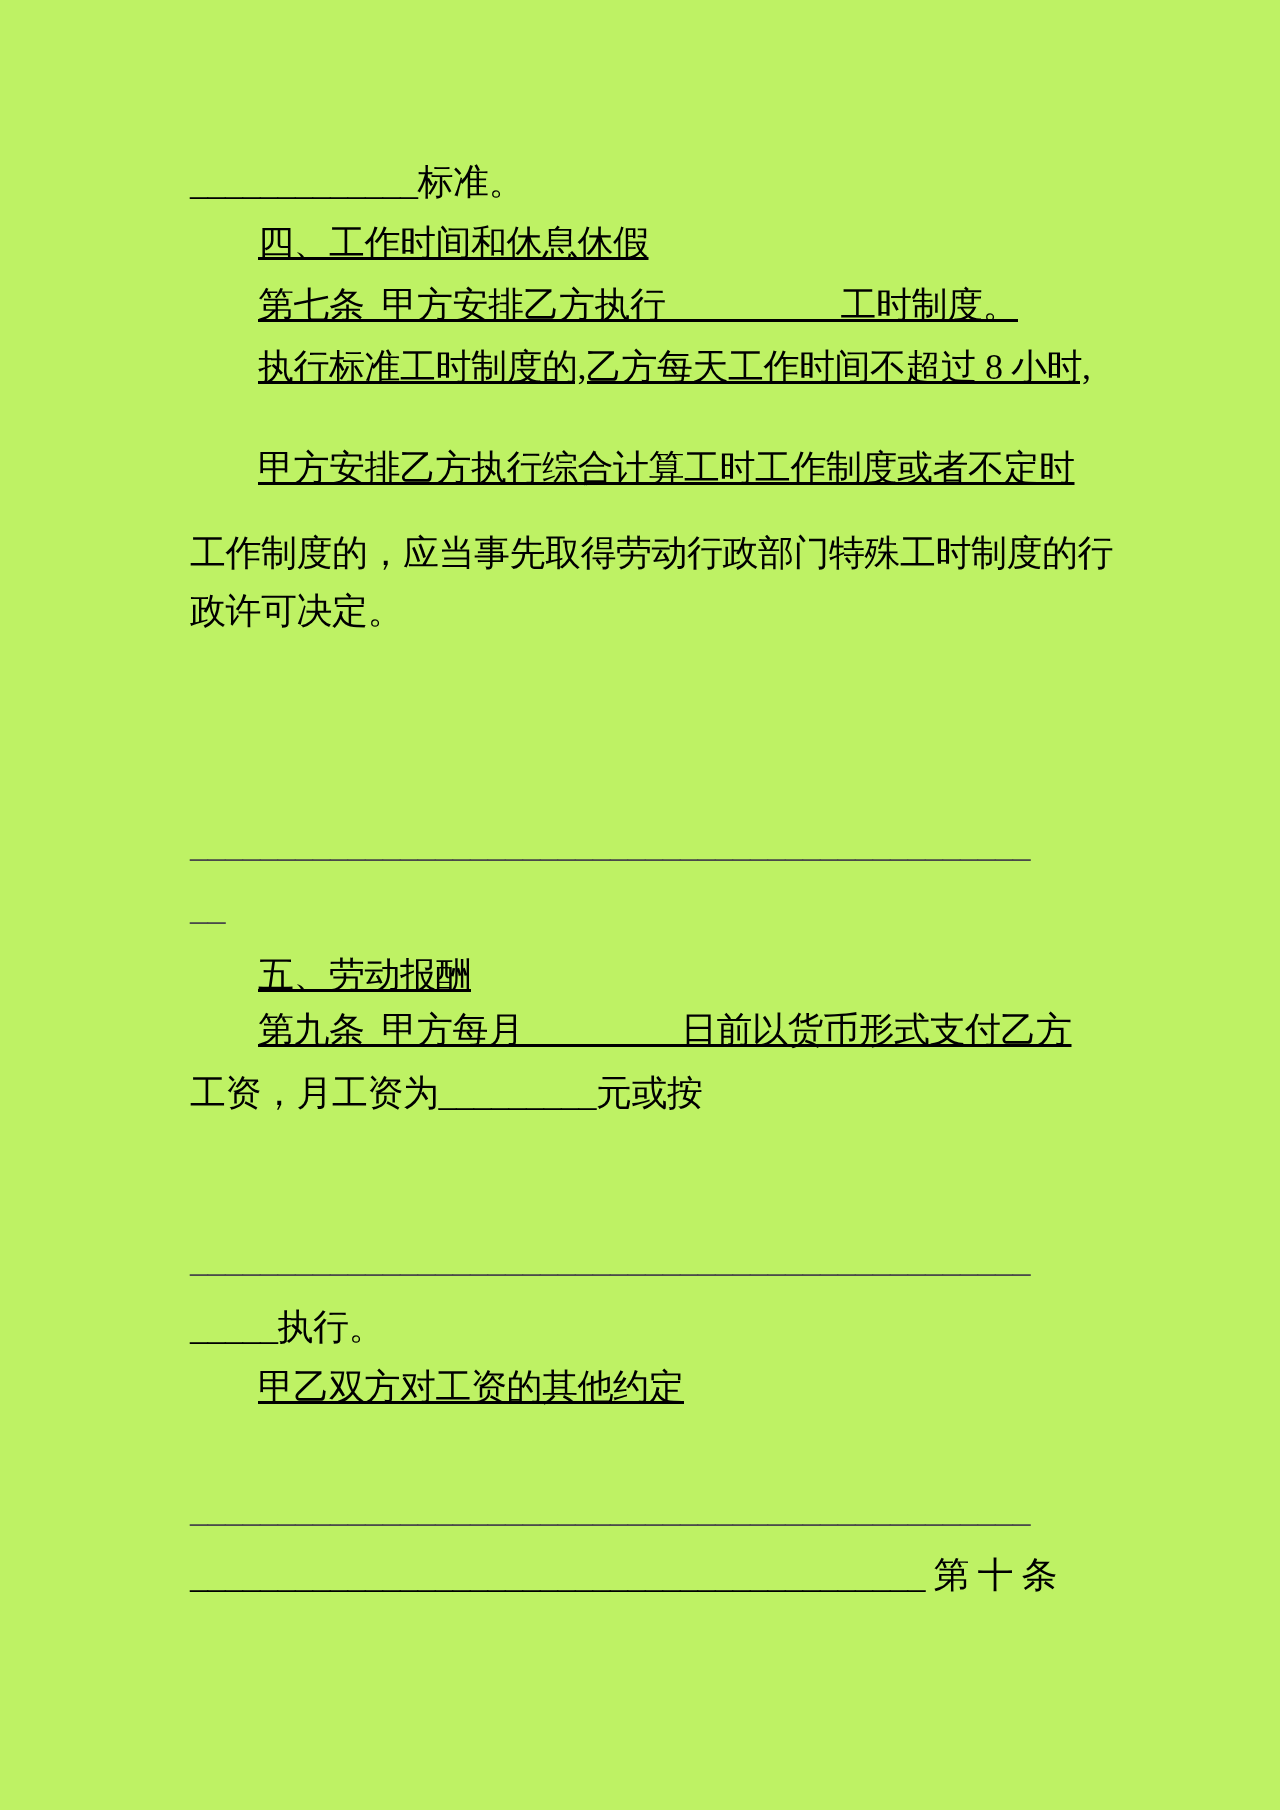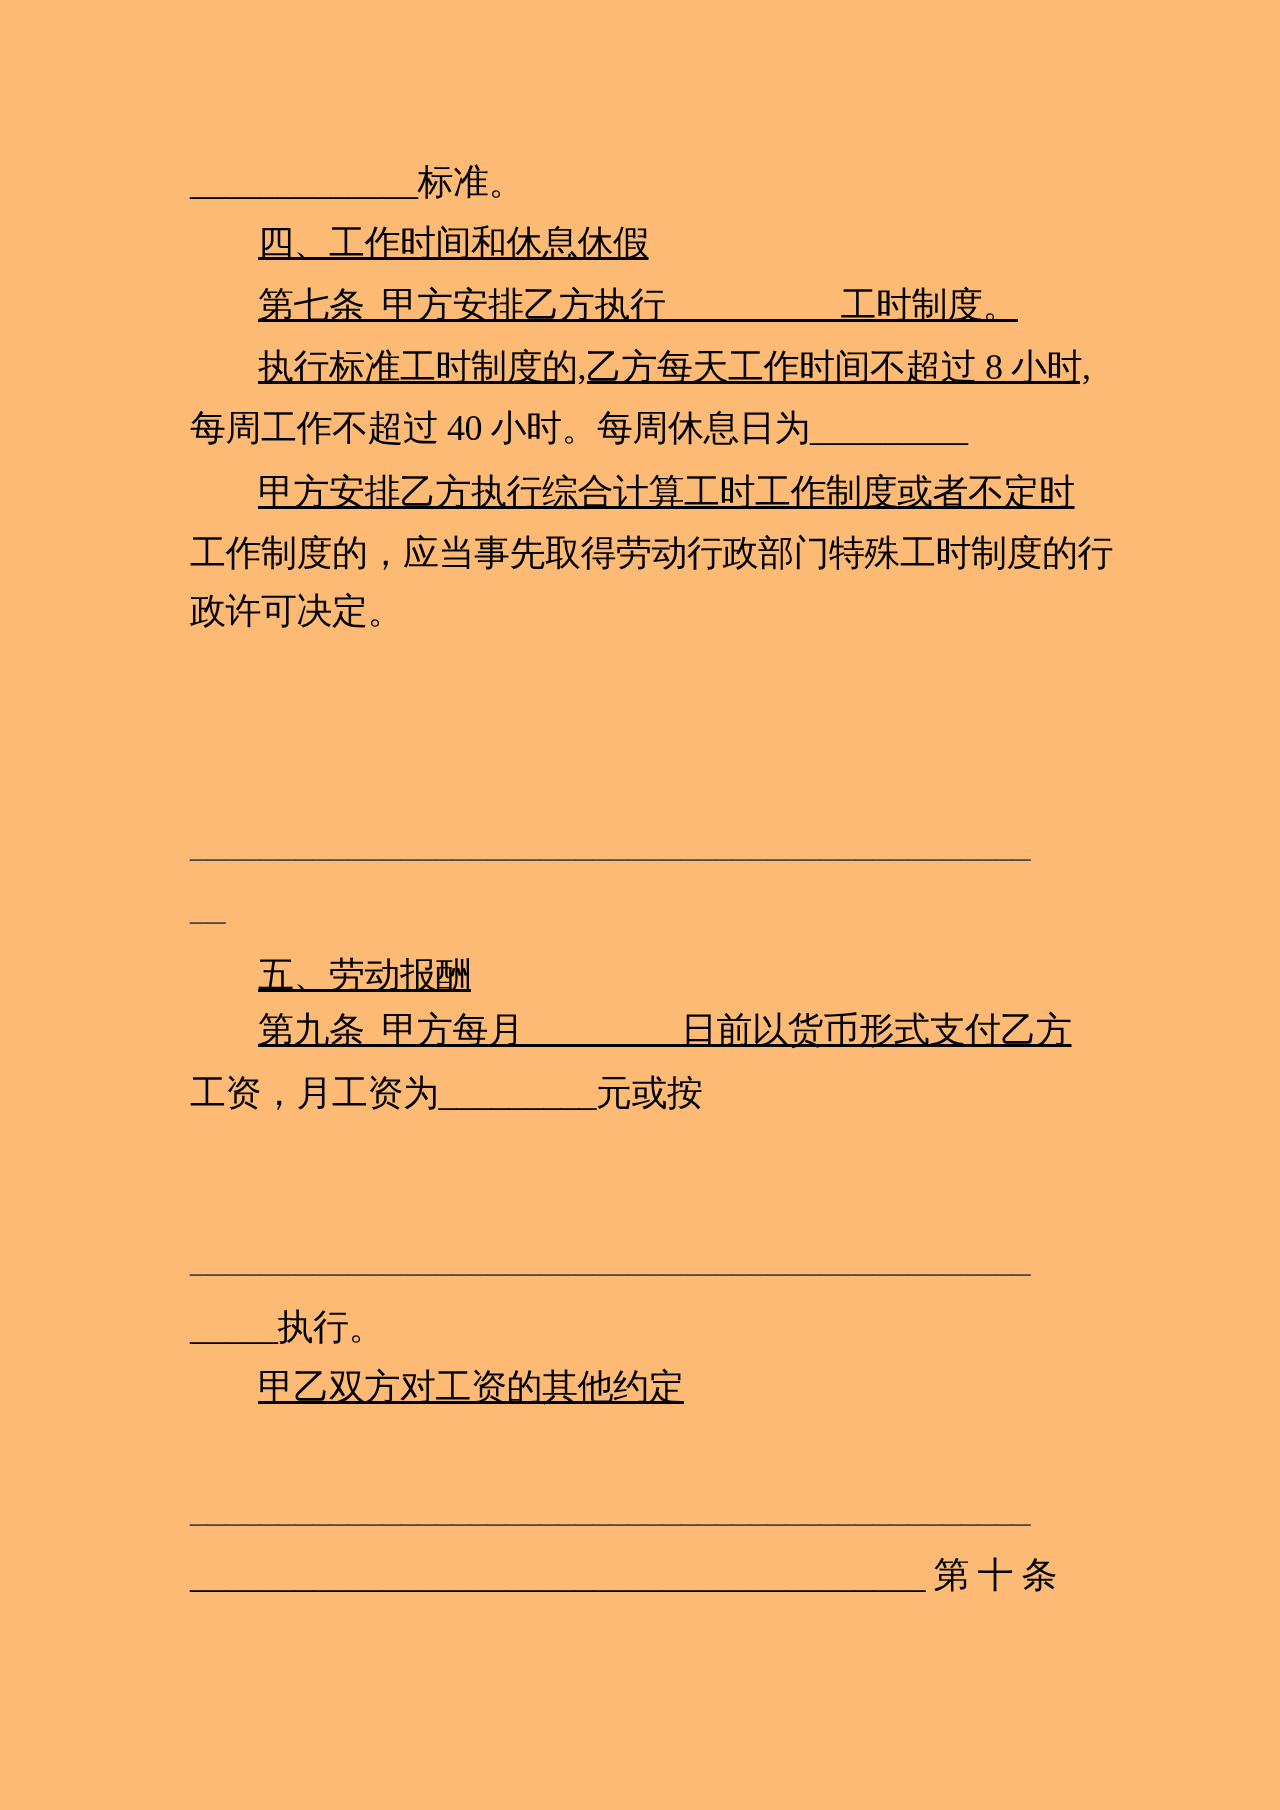--- a/index.html
+++ b/index.html
@@ -5,21 +5,21 @@
 <style>
   html, body {
     margin: 0;
     padding: 0;
     background: #ffffff;
   }
   .page {
     position: relative;
     width: 1280px;
     height: 1810px;
-    background: #fdba74;
+    background: #bef264;
     overflow: hidden;
     font-family: "Liberation Serif", "DejaVu Serif", serif;
     font-size: 36px;
     color: #000000;
   }
   .line {
     position: absolute;
     left: 190px;
     height: 62px;
     line-height: 62px;
@@ -36,22 +36,21 @@
   }
 </style>
 </head>
 <body>
 
 <div class="page">
   <div class="line" style="top:151px">_____________标准。</div>
   <div class="line indent" style="top:212px">四、工作时间和休息休假</div>
   <div class="line indent" style="top:274px">第七条  甲方安排乙方执行__________工时制度。</div>
   <div class="line indent" style="top:336px">执行标准工时制度的,乙方每天工作时间不超过 8 小时,</div>
-  <div class="line" style="top:397px">每周工作不超过 40 小时。每周休息日为_________</div>
-  <div class="line indent" style="top:461px">甲方安排乙方执行综合计算工时工作制度或者不定时</div>
+  <div class="line indent" style="top:437px">甲方安排乙方执行综合计算工时工作制度或者不定时</div>
   <div class="line" style="top:522px">工作制度的，应当事先取得劳动行政部门特殊工时制度的行</div>
   <div class="line" style="top:580px">政许可决定。</div>
   <div class="line rule" style="top:813px">________________________________________________</div>
   <div class="line rule" style="top:876px">__</div>
   <div class="line indent" style="top:944px">五、劳动报酬</div>
   <div class="line indent" style="top:999px">第九条  甲方每月_________日前以货币形式支付乙方</div>
   <div class="line" style="top:1062px">工资，月工资为_________元或按</div>
   <div class="line rule" style="top:1228px">________________________________________________</div>
   <div class="line indent" style="top:1356px">甲乙双方对工资的其他约定</div>
   <div class="line" style="top:1296px">_____执行。</div>

